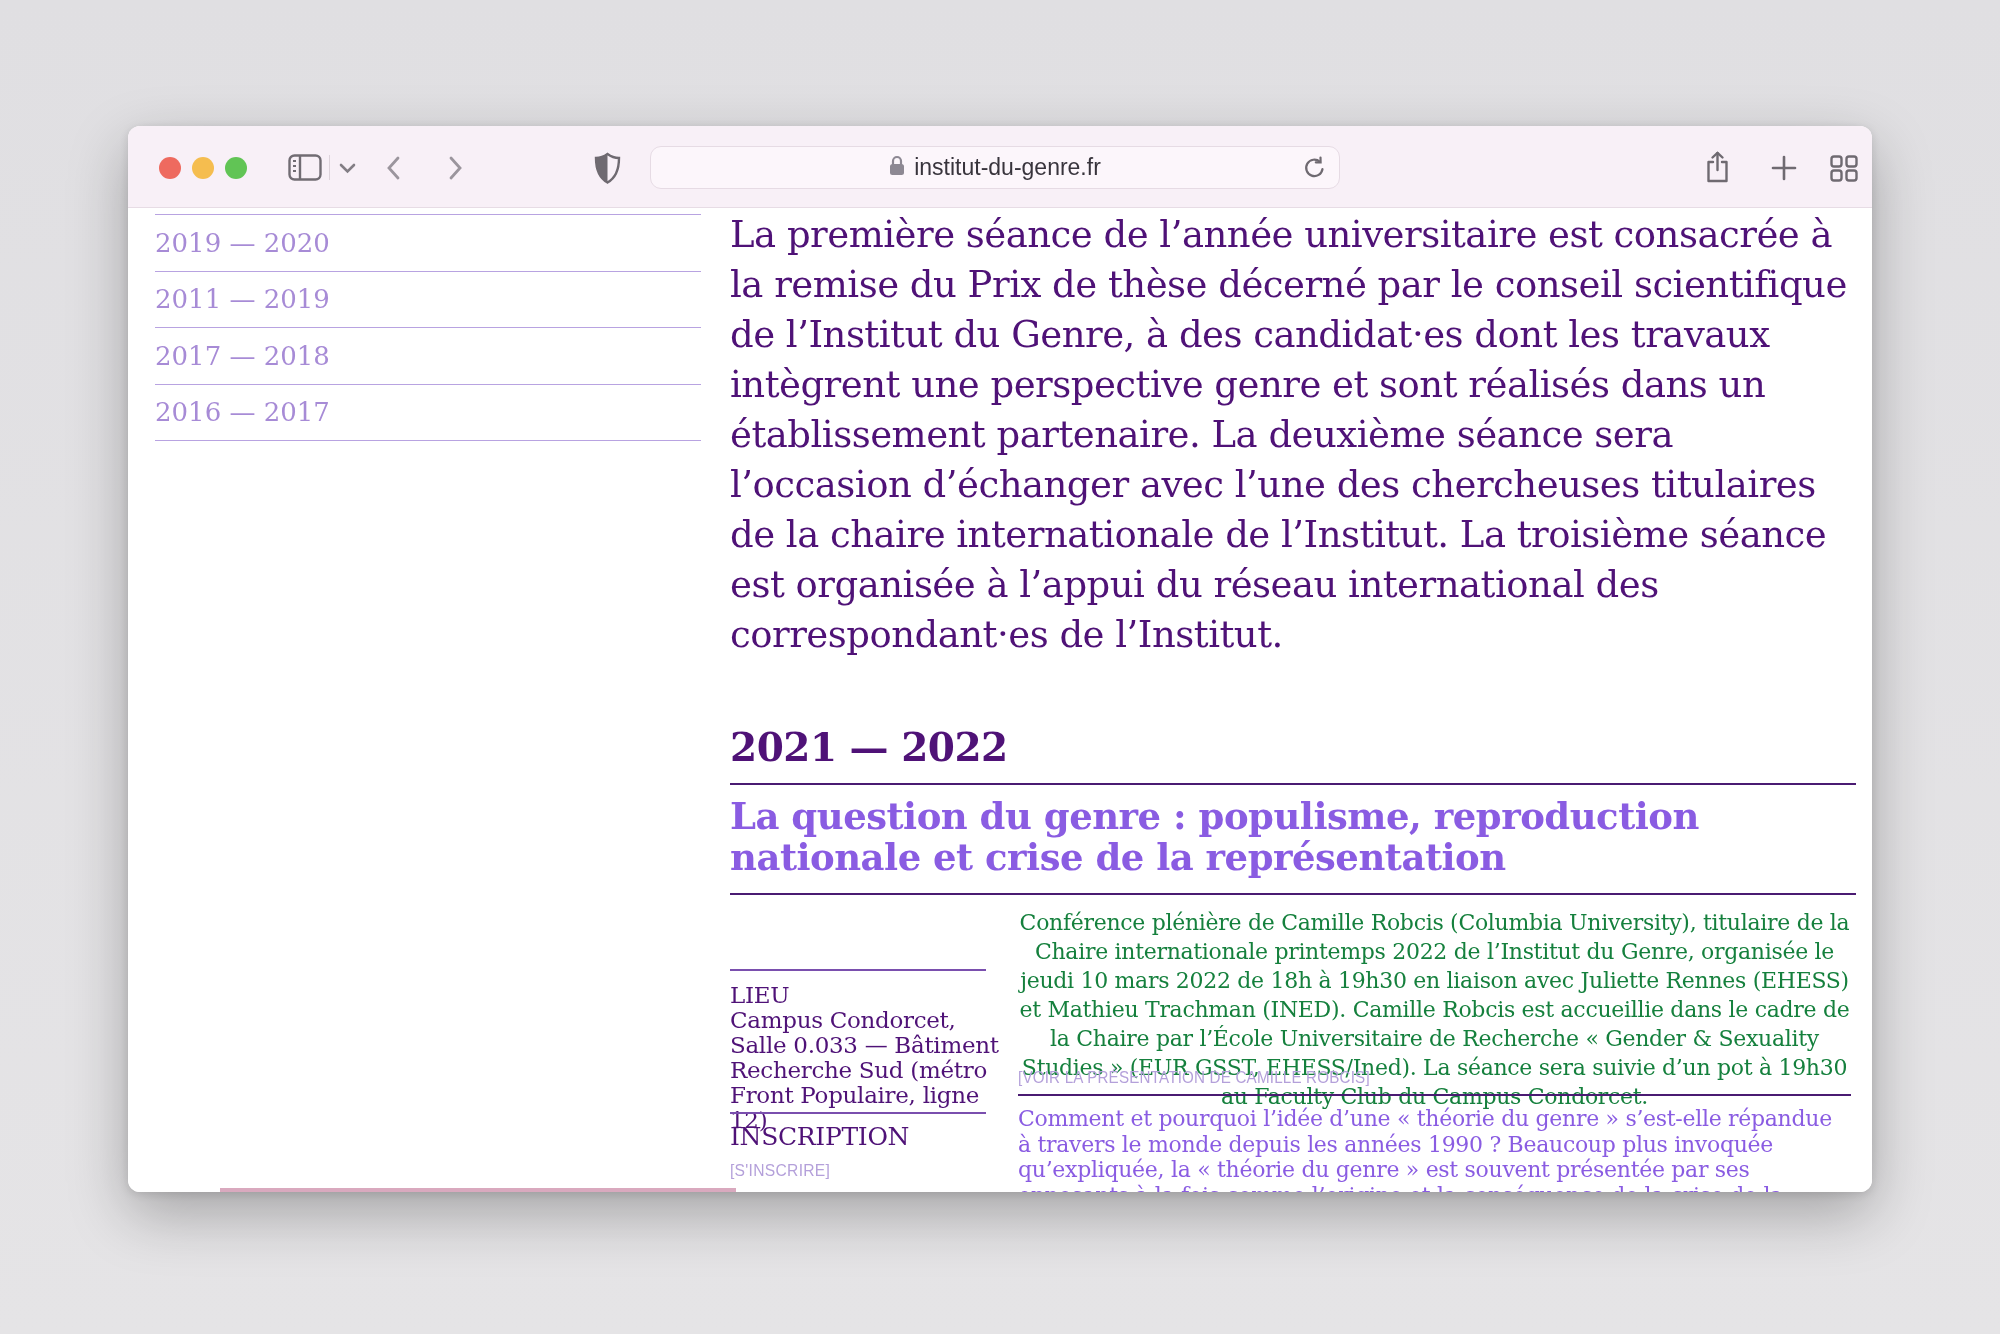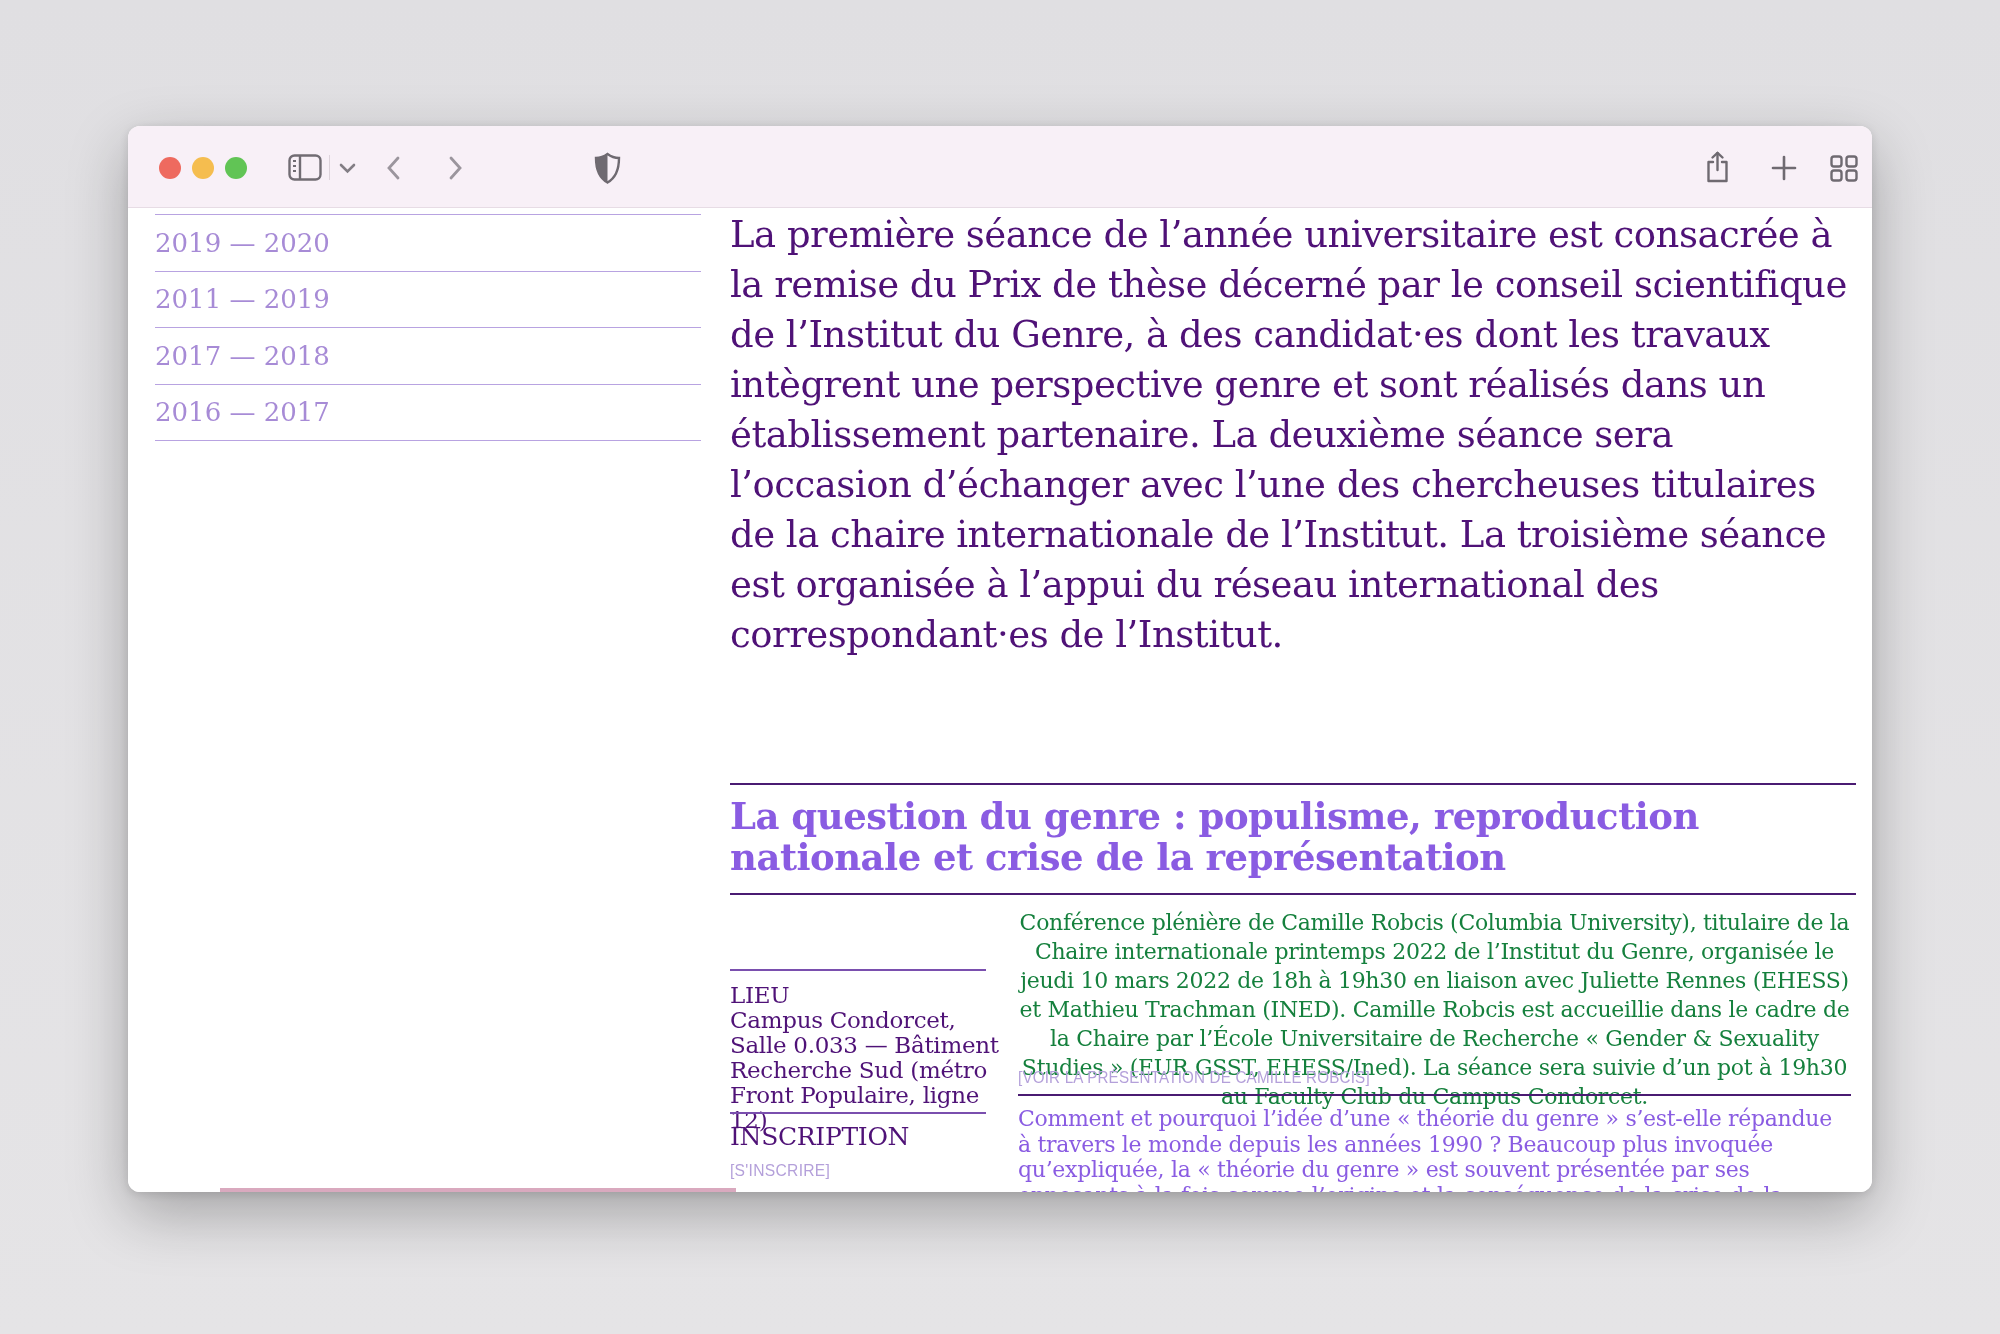--- a/index.html
+++ b/index.html
@@ -130,20 +130,35 @@
         <polyline points="3,2 12,12 3,22"></polyline>
       </svg>
     </div>
     <div class="tb-ic" style="left:466px; top:26px;">
       <svg width="27" height="32" viewBox="0 0 27 32">
         <path d="M13.5 2 C17.5 5 21.5 6 25 6 C25 16 21.5 26 13.5 30.5 C5.5 26 2 16 2 6 C5.5 6 9.5 5 13.5 2 Z" fill="none" stroke="#6f6a71" stroke-width="2.4"></path>
         <path d="M13.5 2 C9.5 5 5.5 6 2 6 C2 16 5.5 26 13.5 30.5 Z" fill="#6f6a71"></path>
       </svg>
     </div>
 
+    <div class="urlfield">
+      <span>
+        <svg width="16" height="21" viewBox="0 0 16 21">
+          <rect x="1" y="9" width="14" height="11" rx="2.5" fill="#8d8893"></rect>
+          <path d="M4 9 V6 a4 4 0 0 1 8 0 V9" fill="none" stroke="#8d8893" stroke-width="2.2"></path>
+        </svg>
+      </span>
+      <span class="urltext">institut-du-genre.fr</span>
+      <span class="reload">
+        <svg width="23" height="25" viewBox="0 0 23 25" fill="none" stroke="#6f6a71" stroke-width="2.2" stroke-linecap="round">
+          <path d="M19.5 13 a8.2 8.2 0 1 1 -2.6 -7.2"></path>
+          <polyline points="17.5,1.5 17.6,6.4 12.8,6.3"></polyline>
+        </svg>
+      </span>
+    </div>
 
     <div class="tb-ic" style="left:1576px; top:25px;">
       <svg width="27" height="33" viewBox="0 0 27 33" fill="none" stroke="#6f6a71" stroke-width="2.4" stroke-linecap="round" stroke-linejoin="round">
         <path d="M9 11 H4.5 V30 H22.5 V11 H18"></path>
         <line x1="13.5" y1="2" x2="13.5" y2="19"></line>
         <polyline points="8.5,6.5 13.5,1.8 18.5,6.5"></polyline>
       </svg>
     </div>
     <div class="tb-ic" style="left:1643px; top:29px;">
       <svg width="26" height="26" viewBox="0 0 26 26" stroke="#6f6a71" stroke-width="2.6" stroke-linecap="round">
@@ -174,20 +189,21 @@
         <span>2017 — 2018</span>
       </div>
       <div class="yearrow">
         <span>2016 — 2017</span>
       </div>
       <div class="closing"></div>
     </nav>
 
     <p class="intro">La première séance de l’année universitaire est consacrée à la remise du Prix de thèse décerné par le conseil scientifique de l’Institut du Genre, à des candidat·es dont les travaux intègrent une perspective genre et sont réalisés dans un établissement partenaire. La deuxième séance sera l’occasion d’échanger avec l’une des chercheuses titulaires de la chaire internationale de l’Institut. La troisième séance est organisée à l’appui du réseau international des correspondant·es de l’Institut.</p>
 
+    <h2 class="season-years">2021 — 2022</h2>
     <div class="rule rule-a"></div>
     <h3 class="season-title">La question du genre : populisme, reproduction nationale et crise de la représentation</h3>
     <div class="rule rule-b"></div>
 
     <div class="event-left">
       <div class="ev-rule1"></div>
       <div class="ev-lieu">
         <div>LIEU</div>
         <div>Campus Condorcet,</div>
         <div>Salle 0.033 — Bâtiment</div>

